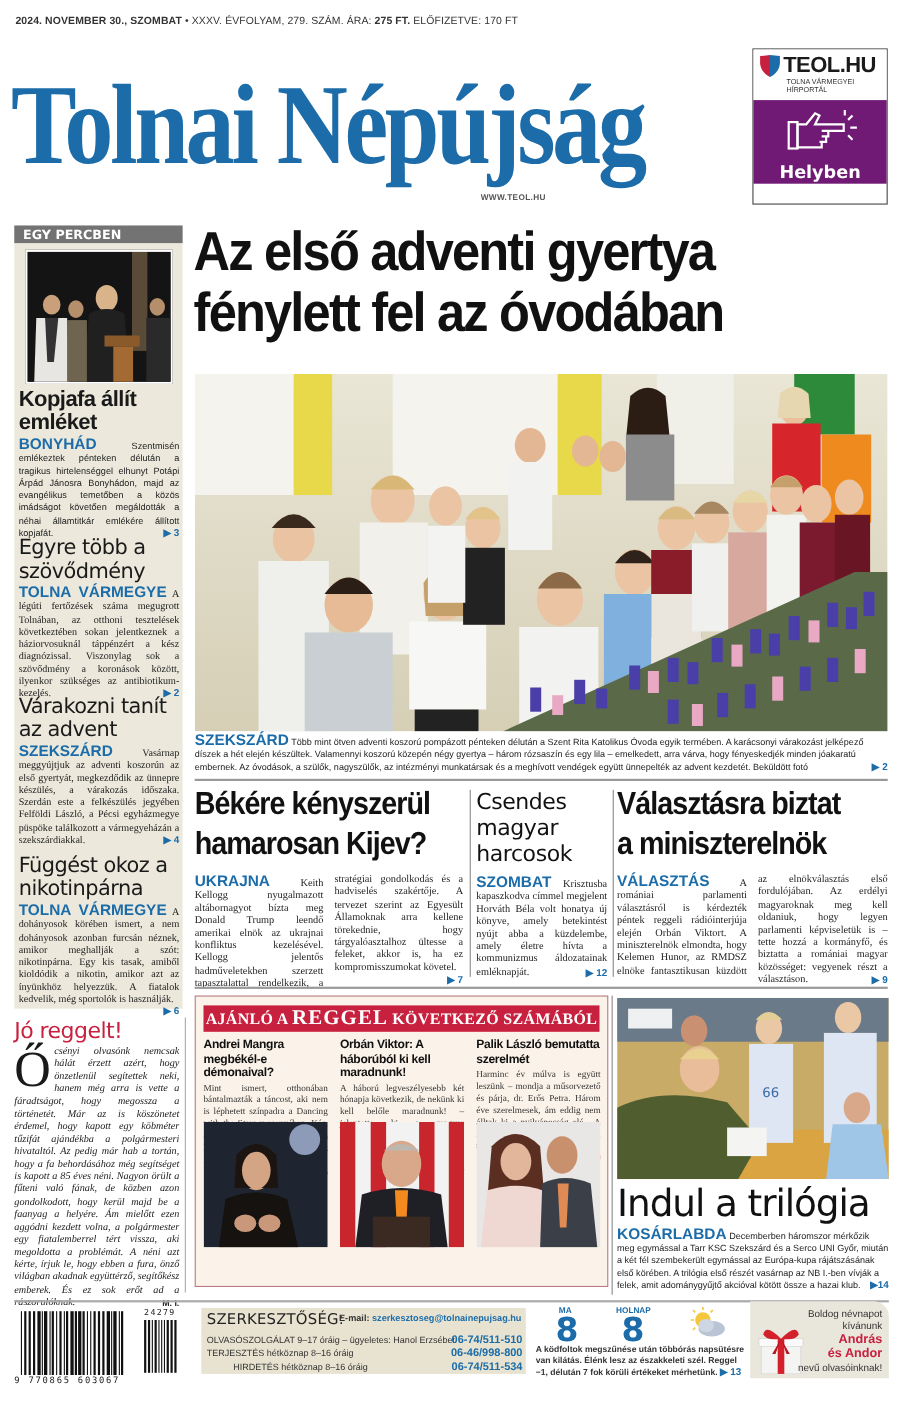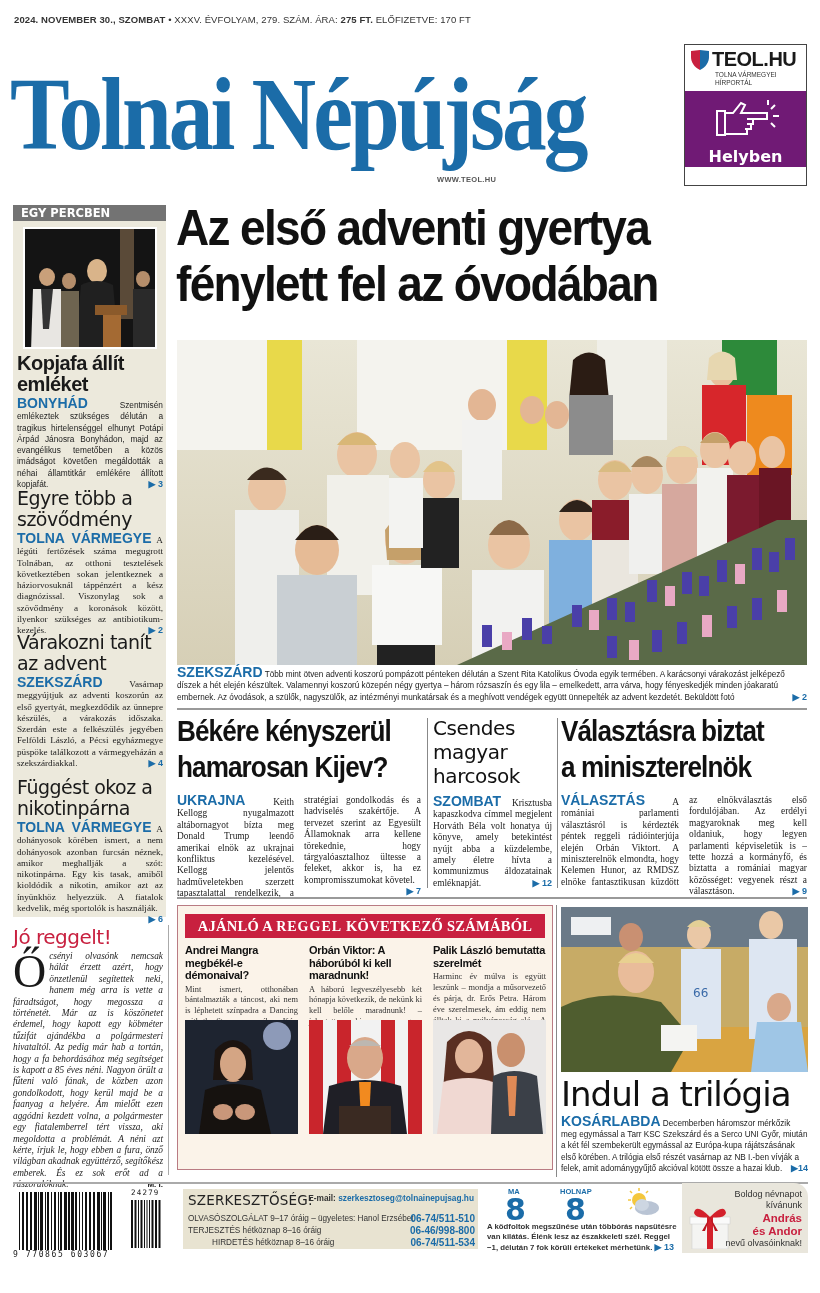--- a/index.html
+++ b/index.html
@@ -53,21 +53,21 @@
   
   .col-head { font-family: "Liberation Sans", sans-serif; font-weight: 700; font-size: 29px; line-height: 36px; letter-spacing: -1px; color: #111; white-space: nowrap; transform: scaleX(0.9); transform-origin: left top; }
   .col-head.light { font-weight: 400; font-family: "DejaVu Sans", sans-serif; font-size: 20px; line-height: 24px; letter-spacing: -0.4px; transform: none; }
   .col-body { font-family: "Liberation Serif", serif; font-size: 9.4px; line-height: 11.4px; color: #222; text-align: justify; }
   .two-col { column-count: 2; column-gap: 10px; }
   .vline { width: 1px; background: #888; }
 
   
   .ajanlo { left: 177px; top: 905px; width: 376px; height: 265px; border: 1px solid #b97b83; background: #fbf3e9; }
   .aj-bar { position: absolute; left: 7px; top: 8px; width: 360px; height: 24px; background: #c8203f; color: #fff; text-align: center; font-family: "Liberation Serif", serif; font-weight: 700; font-size: 14.5px; line-height: 24px; letter-spacing: 0.3px; }
-  .aj-bar .reggel { font-size: 14px; letter-spacing: 1px; }
+  .aj-bar .reggel { font-size: 19px; letter-spacing: 1px; }
   .aj-col { position: absolute; top: 38px; width: 113px; }
   .aj-title { font-family: "Liberation Sans", sans-serif; font-weight: 700; font-size: 11px; line-height: 12.5px; color: #111; letter-spacing: -0.3px; }
   .aj-body { font-family: "Liberation Serif", serif; font-size: 8.4px; line-height: 10.9px; color: #333; text-align: justify; margin-top: 3px; }
   .aj-photo { position: absolute; top: 114px; width: 113px; height: 114px; overflow: hidden; }
 
   
   .tri-photo { left: 561px; top: 907px; width: 247px; height: 165px; overflow: hidden; }
   .tri-title { left: 561px; top: 1074px; font-family: "DejaVu Sans", sans-serif; font-size: 34px; line-height: 40px; color: #111; letter-spacing: -1px; }
   .tri-body { left: 561px; top: 1116px; width: 247px; font-family: "Liberation Sans", sans-serif; font-size: 8.2px; line-height: 11.2px; color: #222; }
 
@@ -145,21 +145,21 @@
       <rect x="108" y="60" width="22" height="62" fill="#2a2a2a"></rect>
       <rect x="70" y="76" width="32" height="10" fill="#8b5a2b"></rect>
       <rect x="78" y="86" width="18" height="36" fill="#a46a33"></rect>
     </svg>
   </div>
 
   <div class="sb-story" style="top:148px;">
     <div class="sb-title bold">Kopjafa állít emléket</div>
     <div class="sb-body sans">
       <span class="kicker">BONYHÁD</span>
-      <span>Szentmisén emlékeztek szükséges délután a tragikus hirtelenséggel elhunyt Potápi Árpád Jánosra Bonyhádon, majd az evangélikus temetőben a közös imádságot követően megáldották a néhai államtitkár emlékére állított kopjafát.</span>
+      <span>Szentmisén emlékeztek pénteken délután a tragikus hirtelenséggel elhunyt Potápi Árpád Jánosra Bonyhádon, majd az evangélikus temetőben a közös imádságot követően megáldották a néhai államtitkár emlékére állított kopjafát.</span>
       <span class="pref">▶ 3</span>
     </div>
   </div>
 
   <div class="sb-story" style="top:283px;">
     <div class="sb-title">Egyre több a szövődmény</div>
     <div class="sb-body">
       <span class="kicker">TOLNA VÁRMEGYE</span>
       <span>A légúti fertőzések száma megugrott Tolnában, az otthoni tesztelések következtében sokan jelentkeznek a háziorvosuknál táppénzért a kész diagnózissal. Viszonylag sok a szövődmény a koronások között, ilyenkor szükséges az antibiotikum-kezelés.</span>
       <span class="pref">▶ 2</span>

